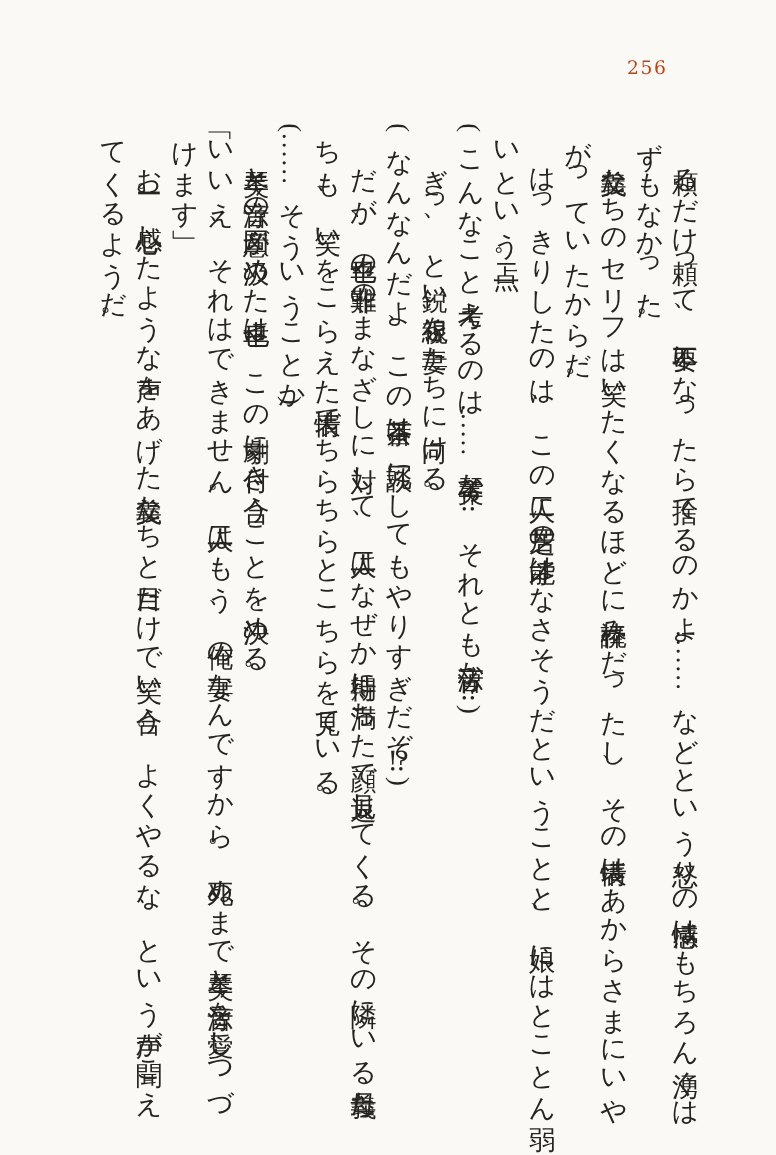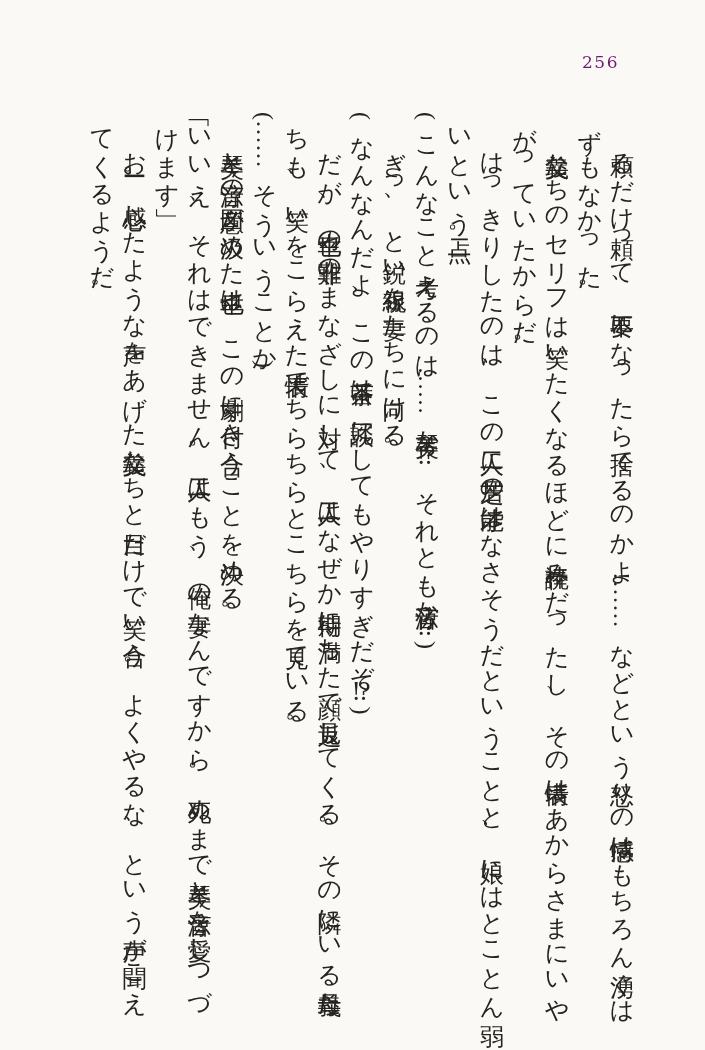--- a/index.html
+++ b/index.html
@@ -15,25 +15,25 @@
   .book-page {
     position: relative;
     width: 705px;
     height: 1050px;
     background: #faf9f5;
     overflow: hidden;
   }
   .page-number {
     position: absolute;
     top: 52px;
-    left: 582px;
+    left: 570px;
     font-family: "DejaVu Serif", serif;
     font-size: 17px;
     letter-spacing: 1.5px;
-    color: #701a75;
+    color: #c2410c;
   }
   .text-block {
     position: absolute;
     top: 112px;
     right: 67px;
     height: 912px;
     writing-mode: vertical-rl;
     text-orientation: mixed;
     font-family: "Liberation Serif", "DejaVu Serif", serif;
     font-size: 24px;

